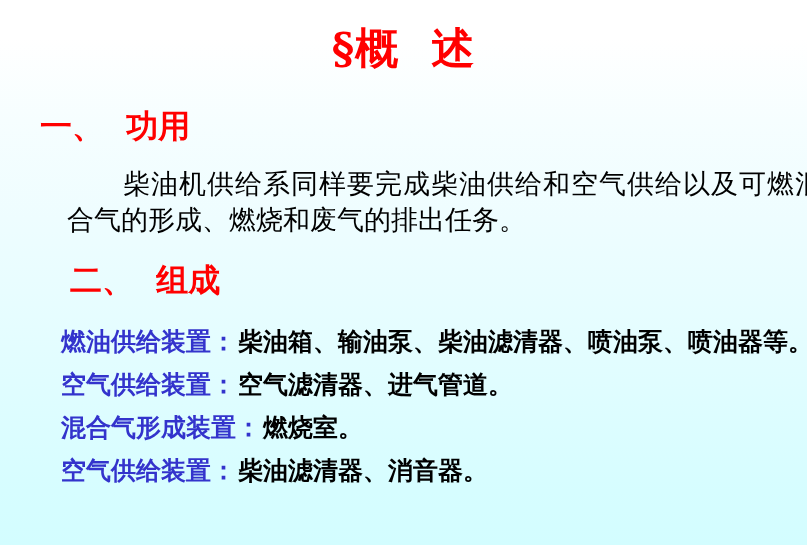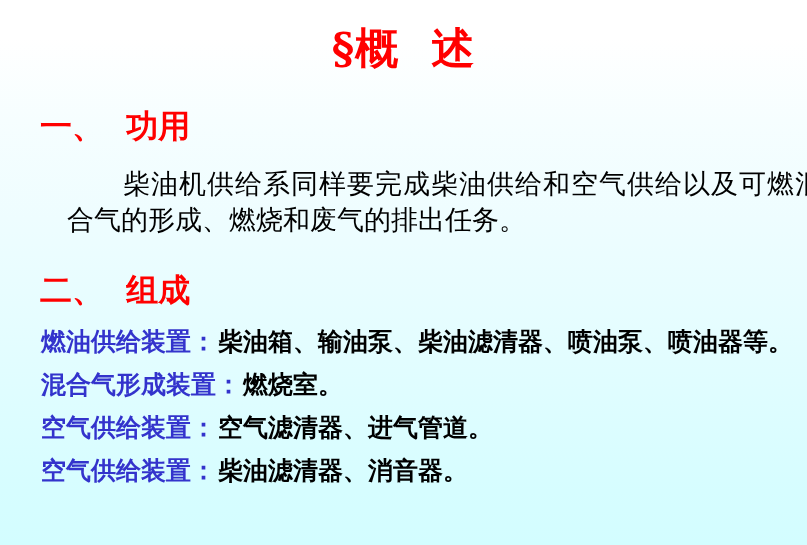--- a/index.html
+++ b/index.html
@@ -51,21 +51,21 @@
   .section-heading {
     position: absolute;
     left: 40px;
     color: #ff0000;
     font-size: 32px;
     font-weight: 700;
     line-height: 1.1;
     white-space: pre;
   }
   #heading-1 { top: 101px; margin-top: 8px; }
-  #heading-2 { top: 273px; }
+  #heading-2 { top: 263px; margin-left: 30px; }
 
   
   #body-paragraph {
     position: absolute;
     left: 38px;
     top: 166px;
     width: 755px;
     color: #000000;
     font-size: 27px;
     line-height: 1.32;
@@ -87,20 +87,21 @@
     display: block;
     white-space: nowrap;
     height: 43px;
     line-height: 32px;
     font-size: 25px;
   }
   .component-label {
     color: #3333cc;
     font-weight: 700;
     letter-spacing: 0px;
+    margin-left: 20px;
   }
   .component-value {
     color: #000000;
     font-weight: 700;
     margin-left: 2px;
   }
 </style>
 </head>
 <body>
 
@@ -114,25 +115,25 @@
 
   <div class="section-heading" id="heading-2">二、  组成</div>
 
   <div id="component-list">
 
     <div class="component-row">
       <span class="component-label">燃油供给装置：</span><span class="component-value">柴油箱、输油泵、柴油滤清器、喷油泵、喷油器等。</span>
     </div>
 
     <div class="component-row">
-      <span class="component-label">混合气形成装置：</span><span class="component-value">燃烧室。</span>
+      <span class="component-label">空气供给装置：</span><span class="component-value">空气滤清器、进气管道。</span>
     </div>
 
     <div class="component-row">
-      <span class="component-label">空气供给装置：</span><span class="component-value">空气滤清器、进气管道。</span>
+      <span class="component-label">混合气形成装置：</span><span class="component-value">燃烧室。</span>
     </div>
 
     <div class="component-row">
       <span class="component-label">空气供给装置：</span><span class="component-value">柴油滤清器、消音器。</span>
     </div>
 
   </div>
 
 </div>
 

